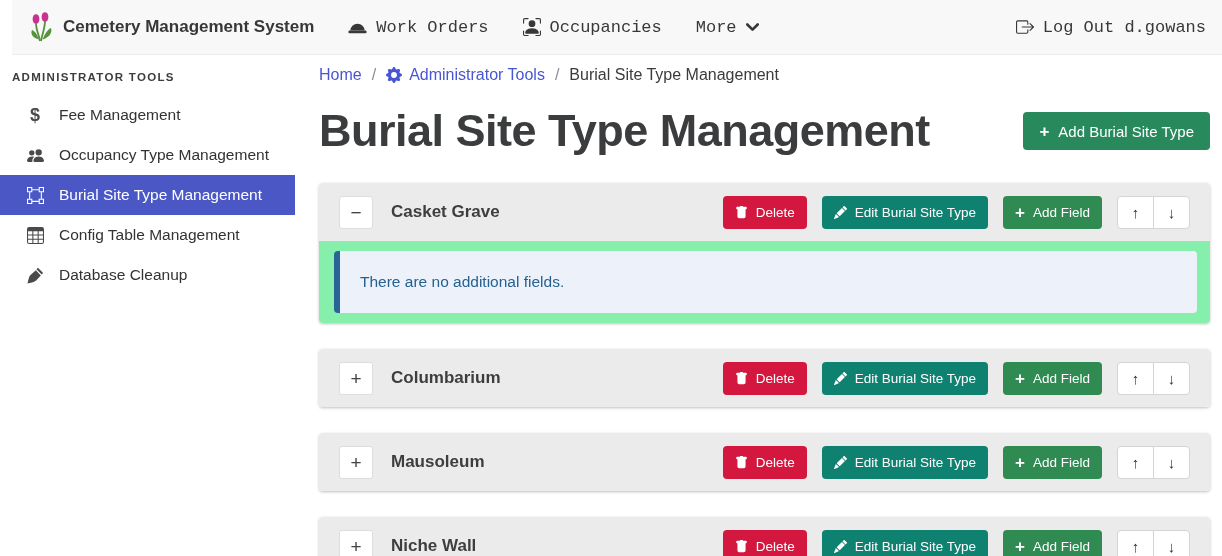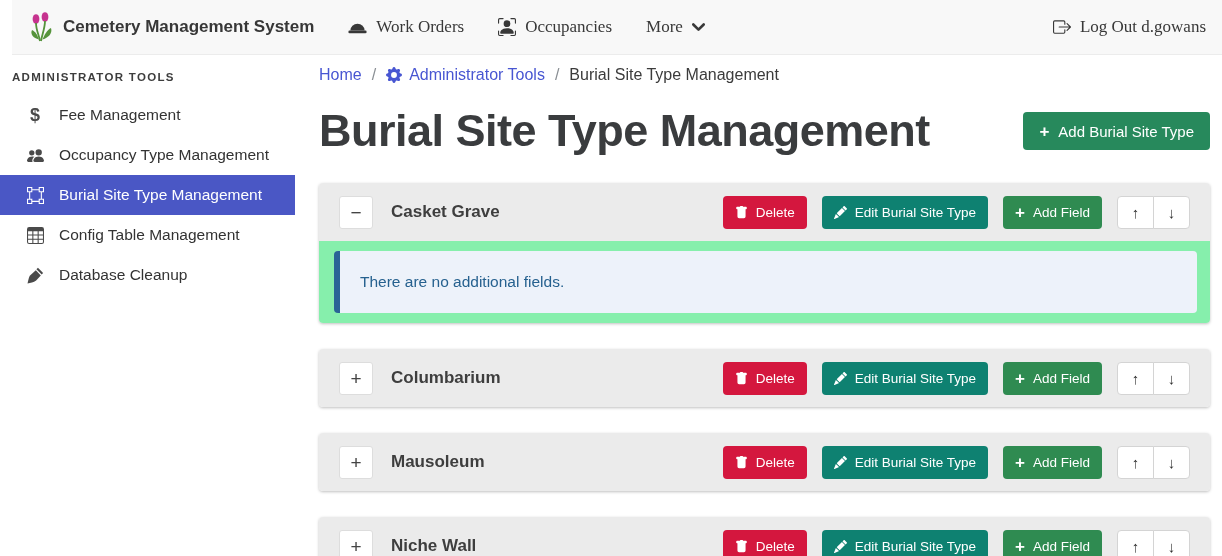--- a/index.html
+++ b/index.html
@@ -12,21 +12,21 @@
   .navbar {
     height: 55px; display: flex; align-items: center;
     background: var(--navbar-bg, #f8f8f8); border-bottom: 1px solid #ececec;
     padding: 0 16px; gap: 34px; margin-left: 12px;
   }
   .brand { display: flex; align-items: center; gap: 9px; cursor: pointer; }
   .brand-name { font-size: 17px; font-weight: 700; color: #373737; }
   .nav-link {
     display: flex; align-items: center; gap: 9px; font-size: 17px;
     color: #383838; cursor: pointer; background: none; border: none;
-    font-family: Liberation Serif, serif;
+    font-family: Liberation Mono, monospace;
   }
   .nav-link svg { flex: 0 0 auto; }
   .nav-spacer { flex: 1; }
   
   .layout { display: flex; height: 501px; }
   .sidebar { width: 295px; flex: 0 0 295px; padding-top: 6px; }
   .sidebar-heading {
     padding: 10px 14px 12px 12px; font-size: 11.5px; font-weight: 700;
     letter-spacing: 1.3px; color: #3d3d3d;
   }

